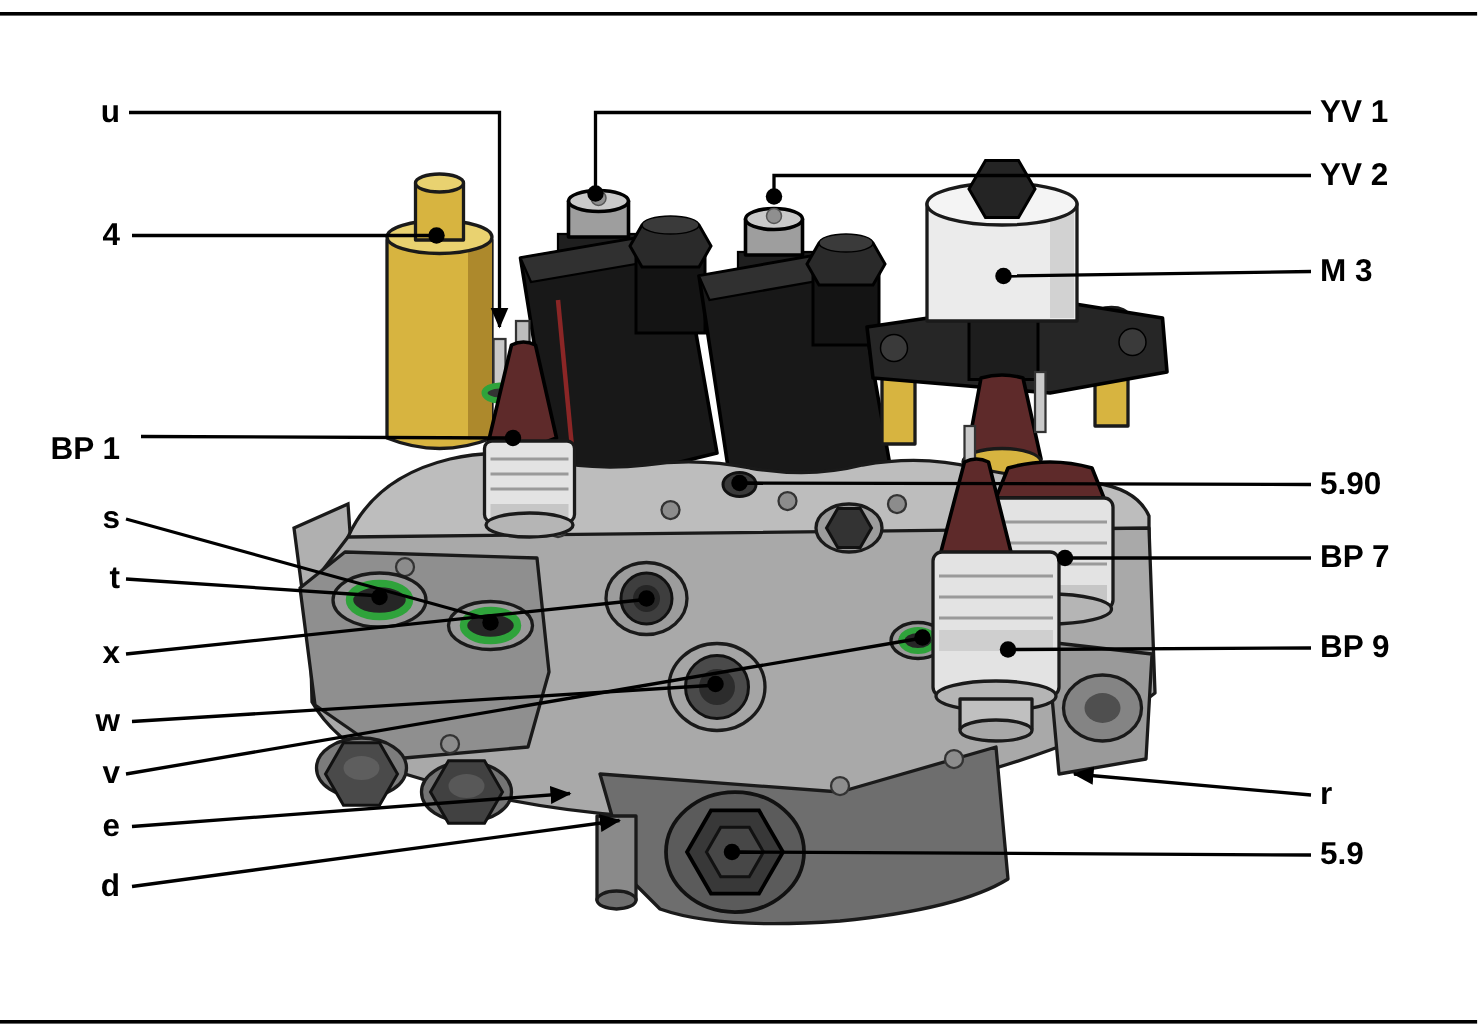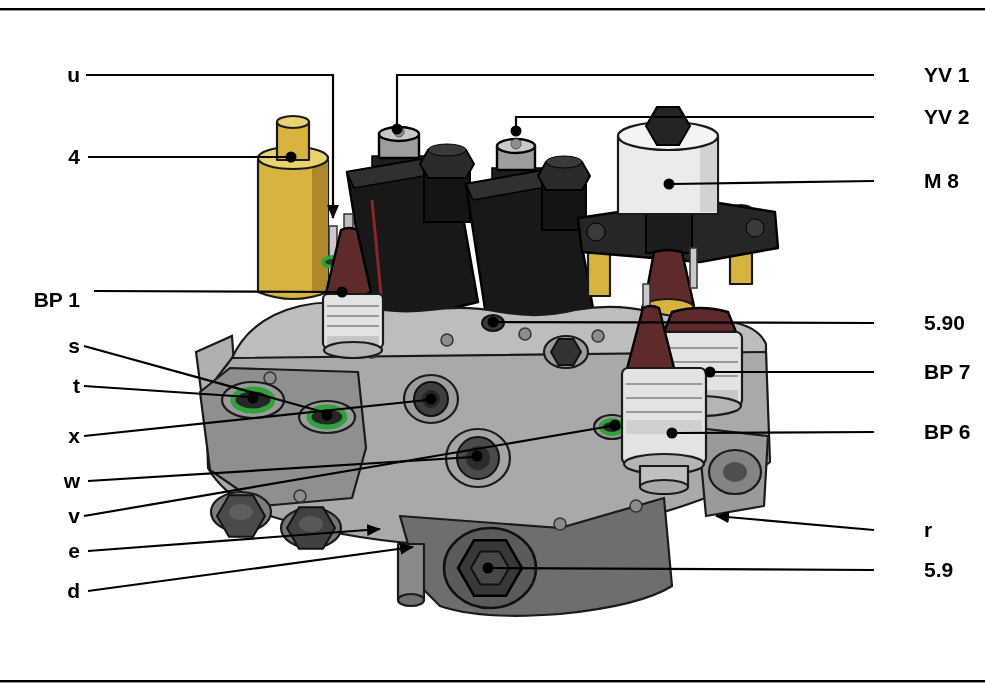--- a/index.html
+++ b/index.html
@@ -7,21 +7,21 @@
     --coil-black:#181818; --coil-top:#303030; --metal-light:#c9c9c9; --metal-mid:#9e9e9e;
     --motor-white:#ebebeb; --maroon:#5e2a2a; --body-white:#e3e3e3;
     --manifold-light:#bdbdbd; --manifold-mid:#a9a9a9; --manifold-dark:#8f8f8f;
     --skirt:#6e6e6e; --plug-dark:#4a4a4a; --port-dark:#383838; --oring-green:#2fa33b;
   }
   html,body{margin:0;padding:0;background:#fff;}
   #canvas{position:relative;width:985px;height:689px;background:#fff;overflow:hidden;
           font-family:"Liberation Sans","DejaVu Sans",sans-serif;}
   .callout{position:absolute;font-size:21px;font-weight:700;color:#000;line-height:24px;white-space:nowrap;}
   .callout.left{left:0;width:80px;text-align:right;}
-  .callout.right{left:924px;text-align:right;}
+  .callout.right{left:880px;text-align:right;}
   svg{position:absolute;left:0;top:0;}
   .ol{stroke:#1a1a1a;stroke-width:2.2;stroke-linejoin:round;stroke-linecap:round;}
   .olk{stroke:#000;stroke-width:2.4;stroke-linejoin:round;}
   .thin{stroke:#333;stroke-width:1.5;}
   .leader{stroke:var(--line);stroke-width:2.2;fill:none;}
   .dot{fill:var(--line);}
   .f-gold{fill:var(--gold);} .f-goldd{fill:var(--gold-dark);} .f-goldl{fill:var(--gold-light);}
   .f-coil{fill:var(--coil-black);} .f-coiltop{fill:var(--coil-top);}
   .f-metl{fill:var(--metal-light);} .f-metm{fill:var(--metal-mid);}
   .f-motor{fill:var(--motor-white);} .f-mar{fill:var(--maroon);} .f-white{fill:var(--body-white);}
@@ -253,20 +253,20 @@
   <div class="callout left" style="top:334px">s</div>
   <div class="callout left" style="top:374px">t</div>
   <div class="callout left" style="top:424px">x</div>
   <div class="callout left" style="top:469px">w</div>
   <div class="callout left" style="top:504px">v</div>
   <div class="callout left" style="top:539px">e</div>
   <div class="callout left" style="top:579px">d</div>
 
   <div class="callout right" style="top:63px">YV 1</div>
   <div class="callout right" style="top:105px">YV 2</div>
-  <div class="callout right" style="top:169px">M 8</div>
+  <div class="callout right" style="top:169px">M 3</div>
   <div class="callout right" style="top:311px">5.90</div>
   <div class="callout right" style="top:360px">BP 7</div>
-  <div class="callout right" style="top:420px">BP 6</div>
+  <div class="callout right" style="top:420px">BP 9</div>
   <div class="callout right" style="top:518px">r</div>
   <div class="callout right" style="top:558px">5.9</div>
 
 </div>
 
 </body></html>

